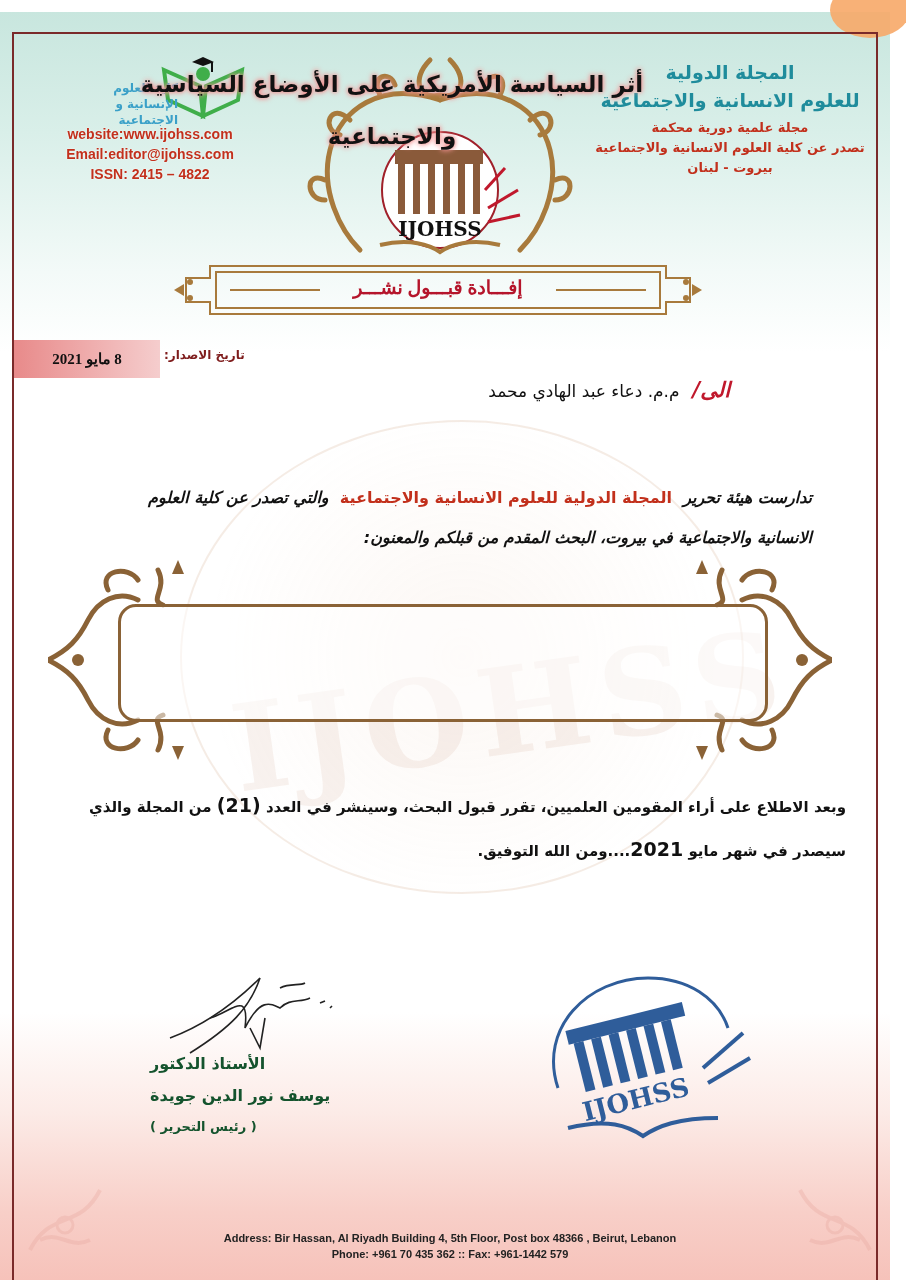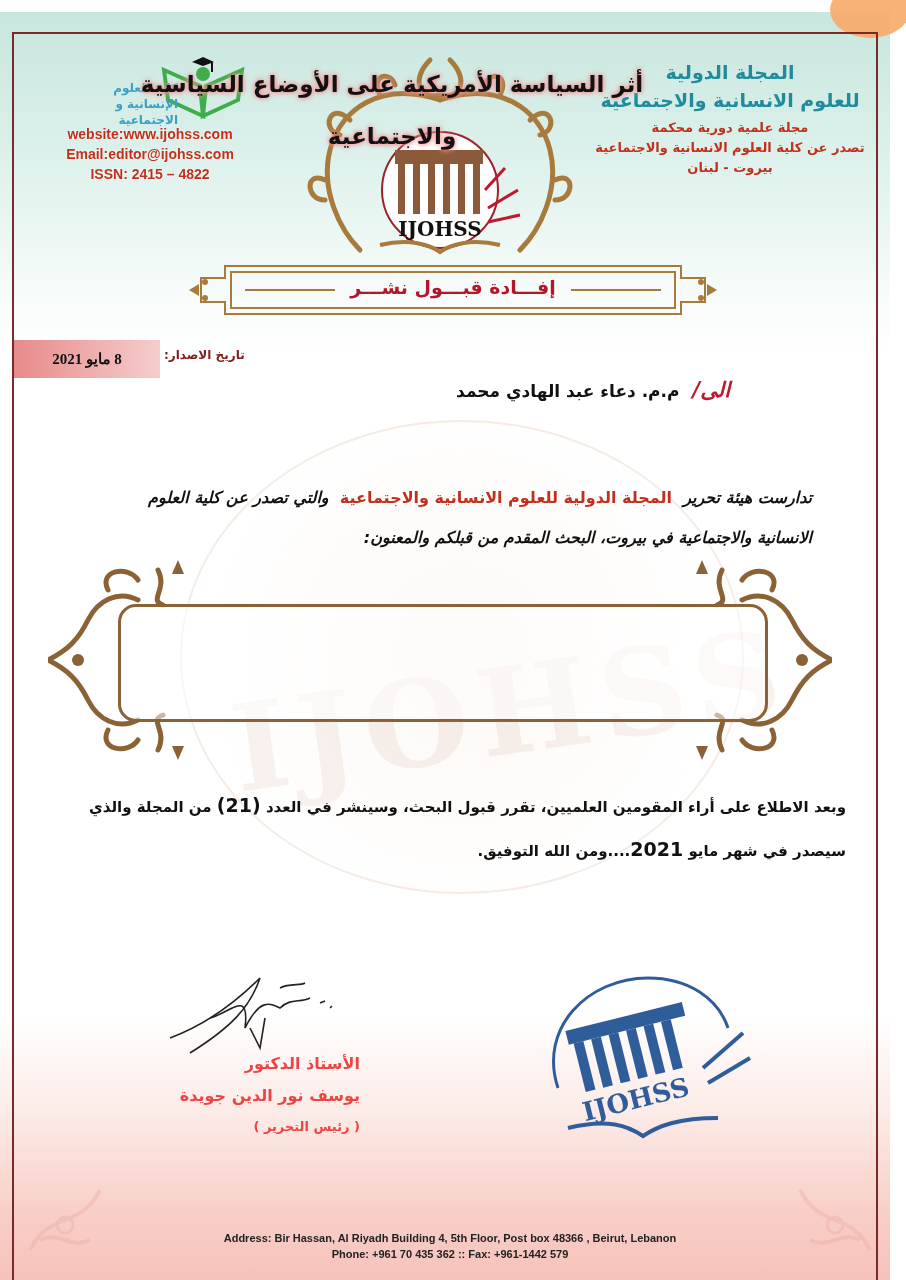--- a/index.html
+++ b/index.html
@@ -57,42 +57,42 @@
   
   .hdr-right { position: absolute; left: 590px; top: 58px; width: 280px; text-align: center; direction: rtl; }
   .journal-title { color: #1f8c9c; font-weight: bold; font-size: 19px; line-height: 28px; }
   .journal-sub { color: #c2301c; font-weight: bold; font-size: 13px; line-height: 20px; margin-top: 4px; }
 
   
   .crest { position: absolute; left: 290px; top: 40px; width: 300px; height: 230px; }
   .crest svg { width: 100%; height: 100%; }
 
   
-  .banner { position: absolute; left: 185px; top: 258px; width: 536px; height: 64px; }
+  .banner { position: absolute; left: 170px; top: 258px; width: 536px; height: 64px; font-family: Liberation Serif, serif; }
   .banner svg { position: absolute; left: 0; top: 0; width: 100%; height: 100%; }
   .banner-title {
     position: absolute; left: 0; width: 100%; top: 18px; text-align: center;
     color: #b5152b; font-weight: bold; font-size: 19px; direction: rtl;
   }
 
   
   .date-box {
     position: absolute; left: 14px; top: 340px; width: 146px; height: 38px;
     background: linear-gradient(to right, #e88a8a, #f5cdcd);
     display: flex; align-items: center; justify-content: center;
   }
   .date-value { font-weight: bold; font-size: 15px; color: #111; font-family: Liberation Serif, serif; direction: rtl; }
   .date-label {
     position: absolute; left: 164px; top: 348px; color: #7f1d1d; font-size: 12px; font-weight: bold; direction: rtl;
   }
 
   
   .recipient { position: absolute; left: 300px; top: 378px; width: 430px; text-align: right; direction: rtl; }
   .to-label { color: #c0182c; font-weight: bold; font-style: italic; font-size: 21px; margin-left: 8px; }
-  .recipient-name { color: #111; font-weight: bold; font-size: 17px; }
+  .recipient-name { color: #111; font-weight: normal; font-size: 17px; }
 
   
   .intro {
     position: absolute; left: 96px; top: 478px; width: 716px; direction: rtl; text-align: right;
     font-weight: bold; font-style: italic; font-size: 16px; line-height: 40px; color: #111;
   }
   .intro .hl { color: #c2301c; font-style: normal; }
 
   
   .title-frame { position: absolute; left: 48px; top: 560px; width: 784px; height: 200px; }
@@ -109,21 +109,21 @@
 
   
   .decision {
     position: absolute; left: 80px; top: 784px; width: 766px; direction: rtl; text-align: right;
     font-weight: bold; font-size: 15px; line-height: 42px; color: #111;
   }
   .decision .num { font-size: 19px; }
 
   
   .signature { position: absolute; left: 150px; top: 968px; width: 200px; height: 90px; }
-  .signer { position: absolute; left: 150px; top: 1048px; width: 210px; text-align: right; direction: rtl; color: #ef4444; font-weight: bold; }
+  .signer { position: absolute; left: 150px; top: 1048px; width: 210px; text-align: left; direction: rtl; color: #14532d; font-weight: bold; }
   .signer .t1 { font-size: 16px; line-height: 32px; }
   .signer .t2 { font-size: 16px; line-height: 32px; }
   .signer .t3 { font-size: 13px; line-height: 30px; }
 
   
   .stamp { position: absolute; left: 528px; top: 958px; width: 230px; height: 190px; }
 
   
   .footer { position: absolute; left: 150px; top: 1230px; width: 600px; text-align: center;
     font-family: "Liberation Sans", sans-serif; font-weight: bold; font-size: 11px; line-height: 16px; color: #222; }

